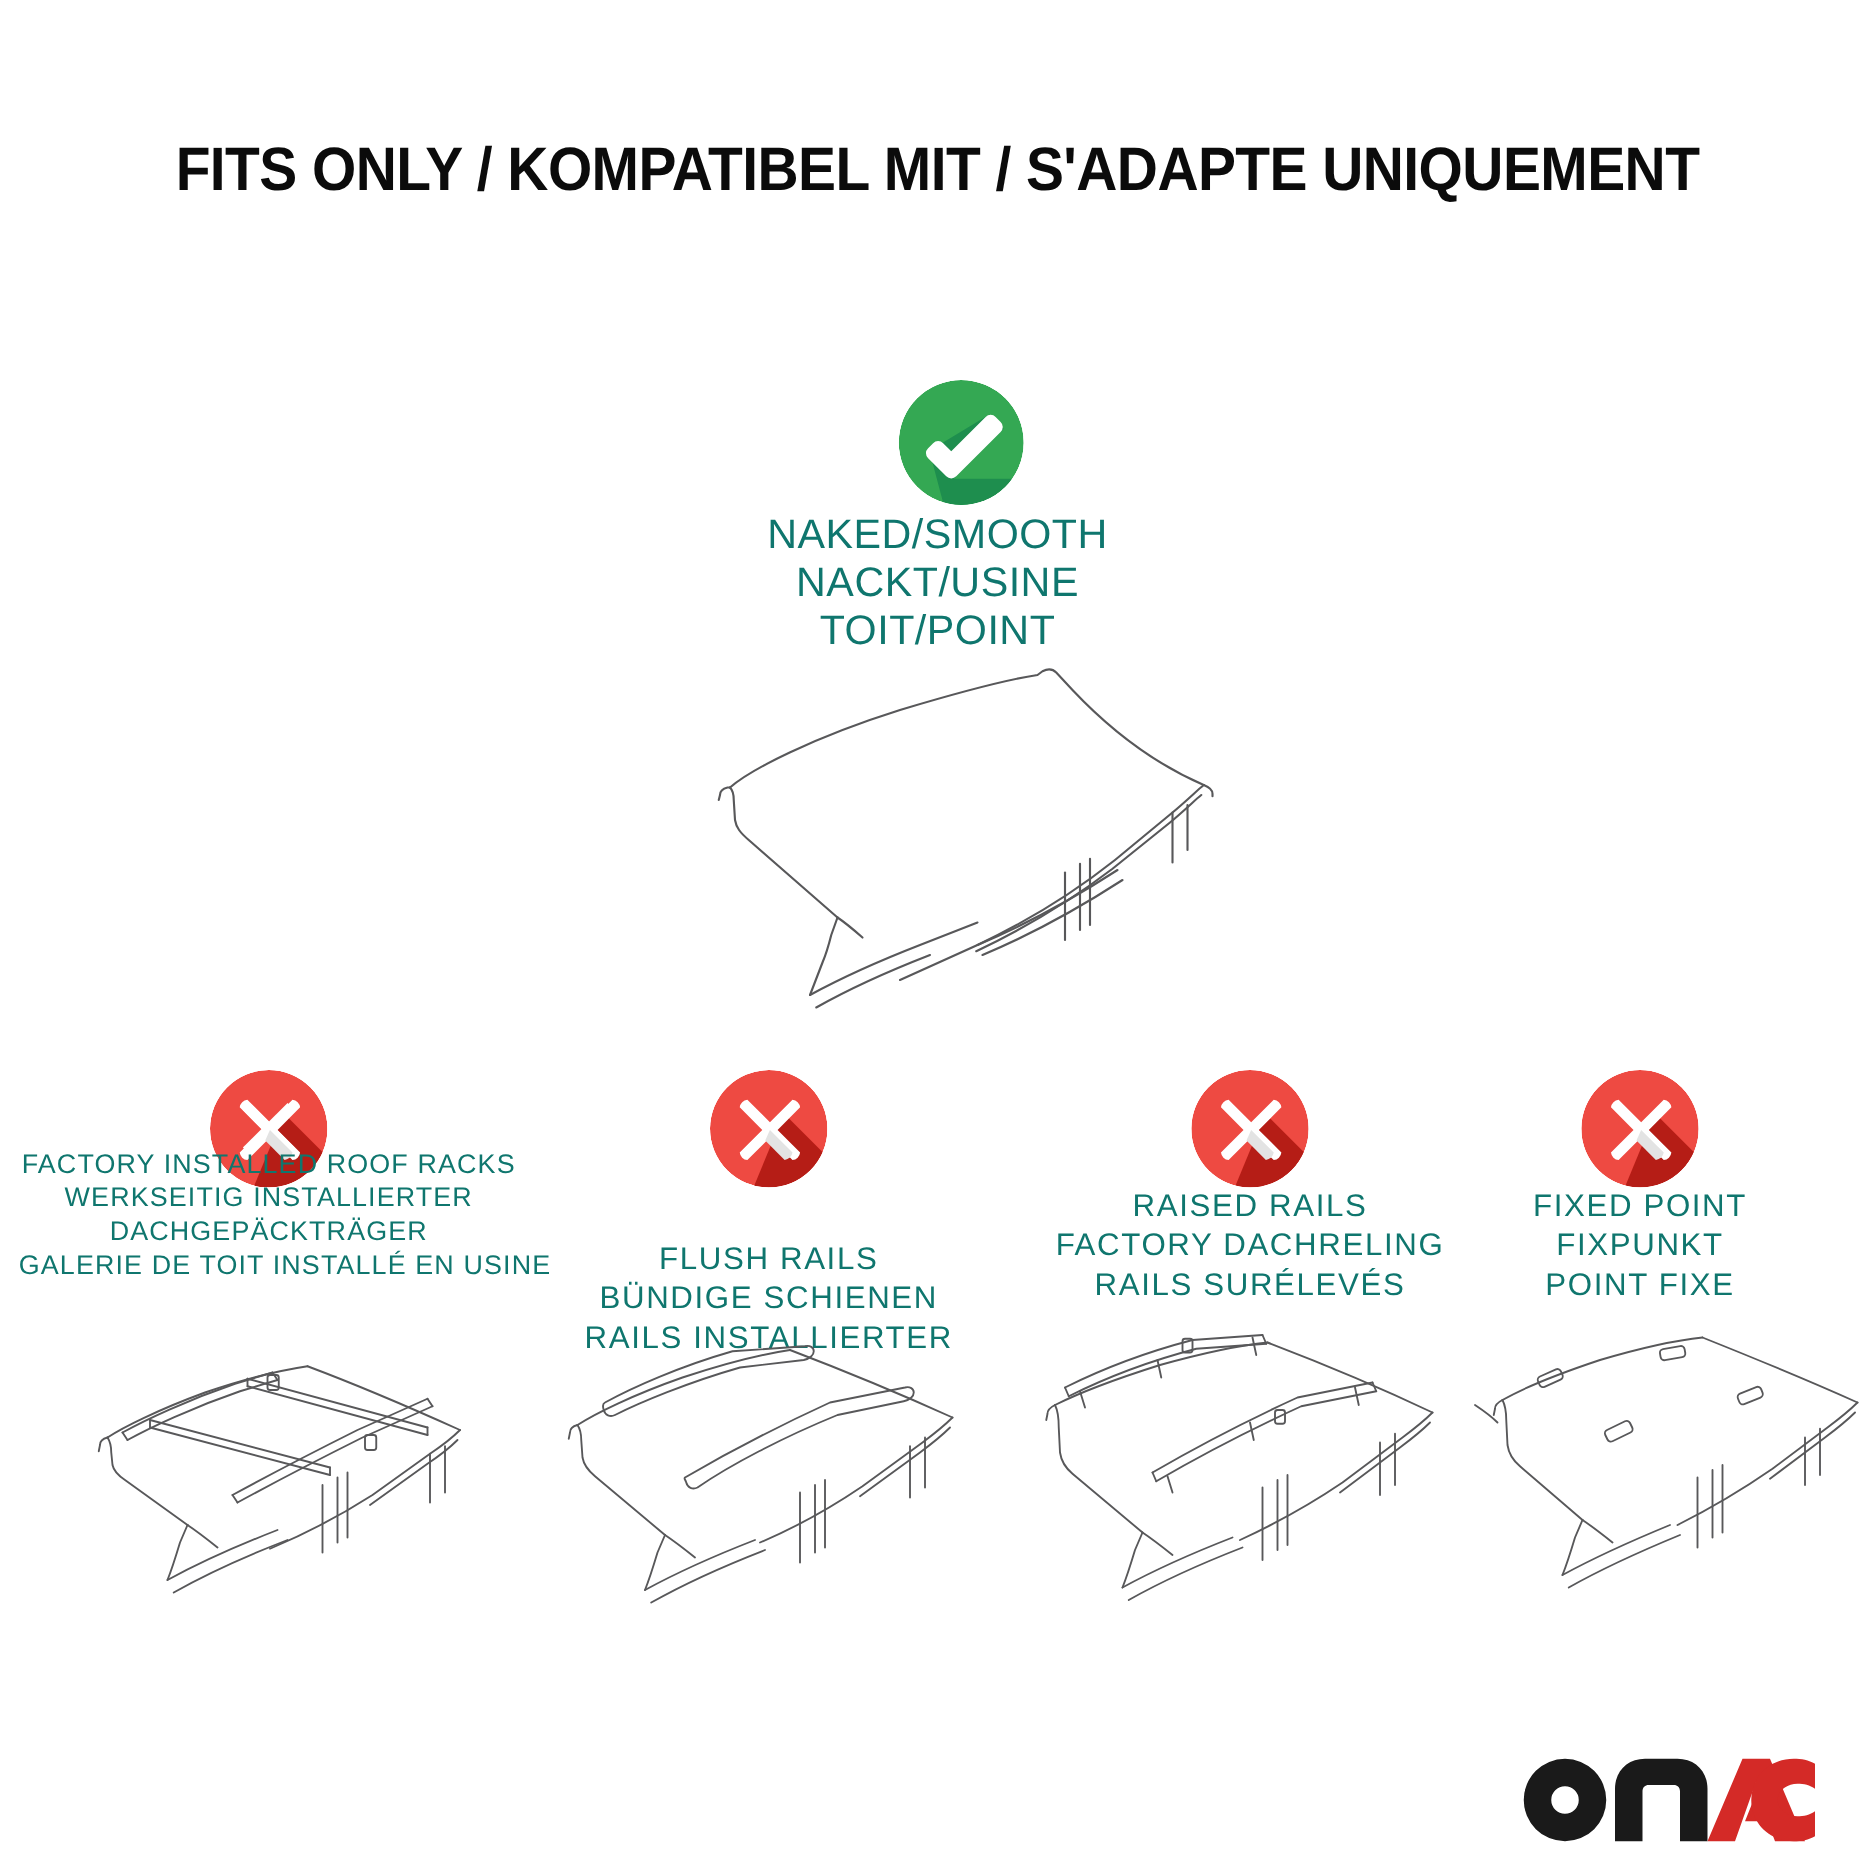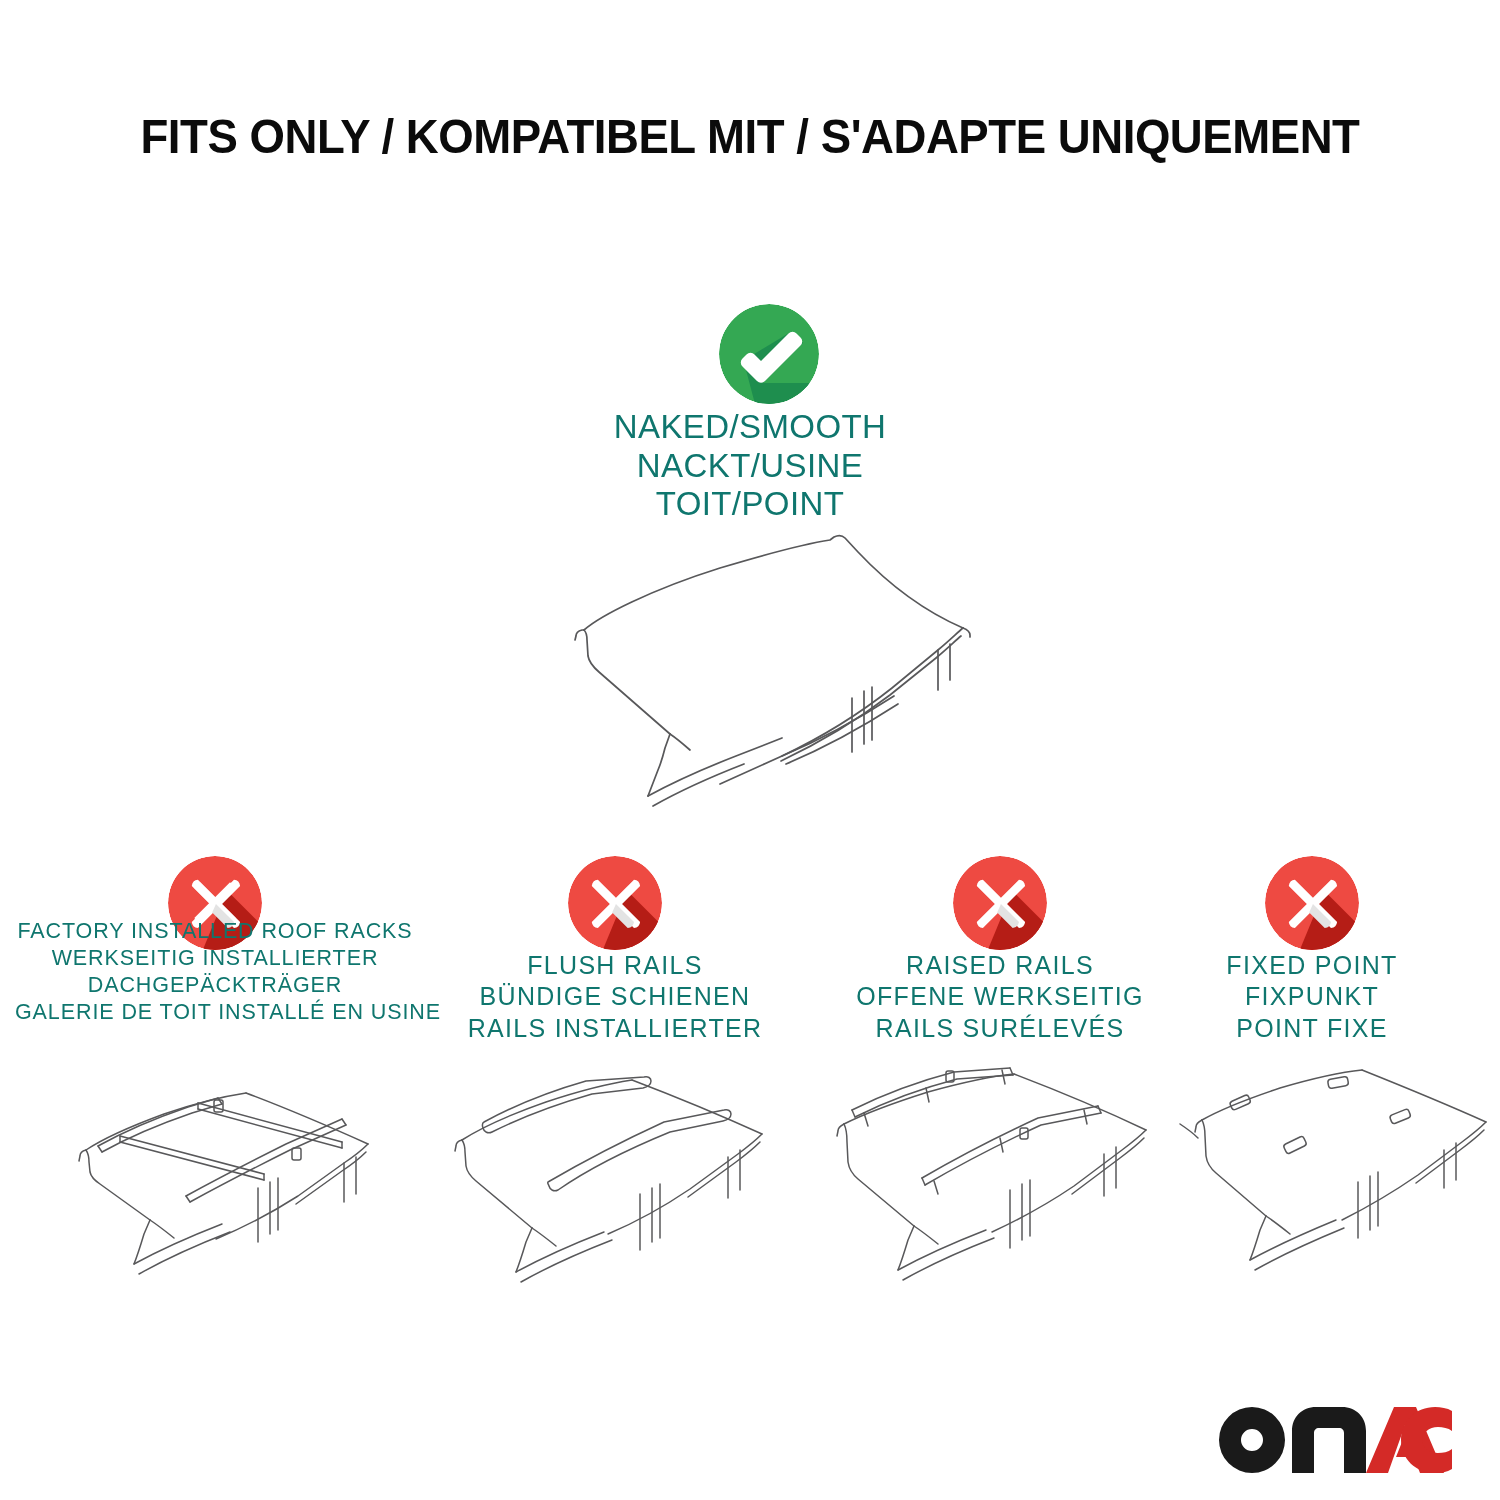--- a/index.html
+++ b/index.html
@@ -224,29 +224,29 @@
   </svg>
 </div>
 
 <div class="caption nofit-caption" id="nofit-caption-0" style="left:15px; top:918px; width:400px;">
   <span class="cl">FACTORY INSTALLED ROOF RACKS</span>
   <span class="cl">WERKSEITIG INSTALLIERTER</span>
   <span class="cl">DACHGEPÄCKTRÄGER</span>
   <span class="cl">GALERIE DE TOIT INSTALLÉ EN USINE</span>
 </div>
 
-<div class="caption nofit-caption" id="nofit-caption-1" style="left:425px; top:950px; width:380px;">
+<div class="caption nofit-caption" id="nofit-caption-1" style="left:425px; top:992px; width:380px;">
   <span class="cl">FLUSH RAILS</span>
   <span class="cl">BÜNDIGE SCHIENEN</span>
   <span class="cl">RAILS INSTALLIERTER</span>
 </div>
 
 <div class="caption nofit-caption" id="nofit-caption-2" style="left:810px; top:950px; width:380px;">
   <span class="cl">RAISED RAILS</span>
-  <span class="cl">OFFENE WERKSEITIG</span>
+  <span class="cl">FACTORY DACHRELING</span>
   <span class="cl">RAILS SURÉLEVÉS</span>
 </div>
 
 <div class="caption nofit-caption" id="nofit-caption-3" style="left:1162px; top:950px; width:300px;">
   <span class="cl">FIXED POINT</span>
   <span class="cl">FIXPUNKT</span>
   <span class="cl">POINT FIXE</span>
 </div>
 
 <div class="illus" id="nofit-illus-0" style="left:46px; top:1062px; width:370px; height:220px;">

